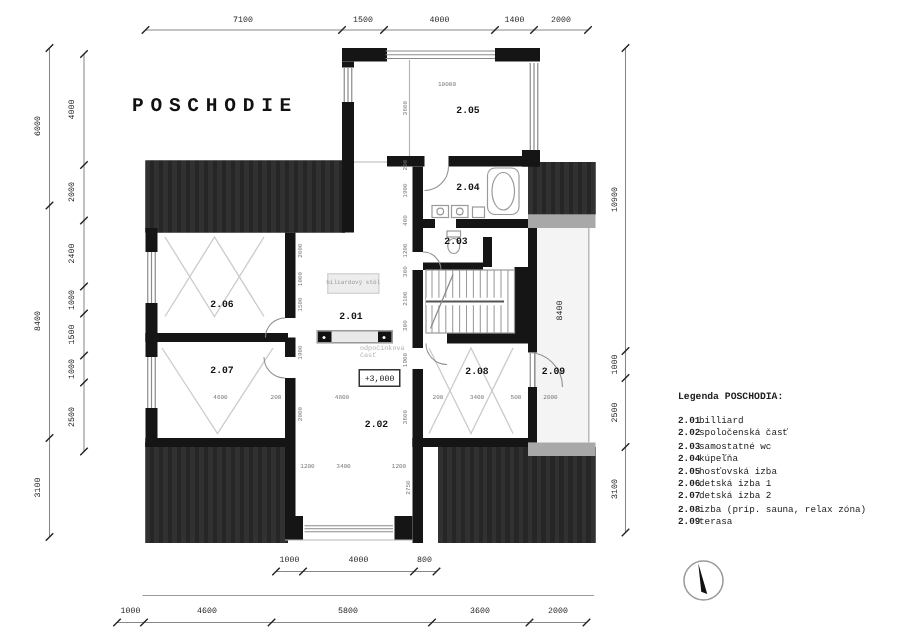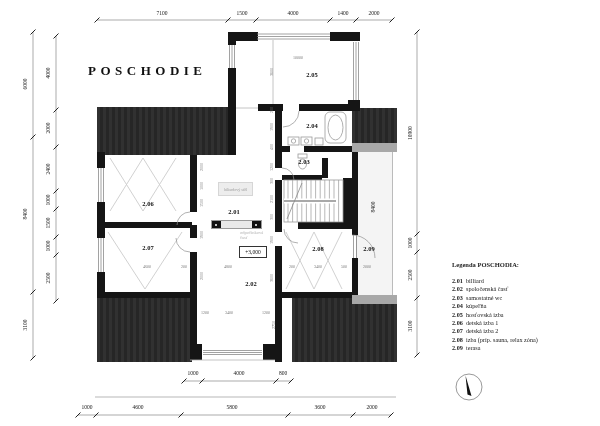--- a/index.html
+++ b/index.html
@@ -1,17 +1,17 @@
 <!DOCTYPE html>
 <html><head>
 <meta charset="utf-8">
 <style>
   html,body{margin:0;padding:0;background:#e8e8e8;font-family:"Liberation Sans",sans-serif;}
   #canvas{position:relative;width:600px;height:426px;background:#ffffff;overflow:hidden;
-          font-family:Liberation Serif, serif;color:#111;}
+          font-family:Liberation Mono, monospace;color:#111;}
   .wall{position:absolute;background:#151515;}
   .roof{position:absolute;background:#2a2a2a;
         background-image:repeating-linear-gradient(90deg,#313131 0 3px,#262626 3px 6px);}
   .band{position:absolute;background:#a8a8a8;}
   .terrace{position:absolute;background:#f4f4f4;border-left:1px solid #bbb;border-right:1px solid #bbb;}
   #title{position:absolute;left:88px;top:63px;font-size:13px;font-weight:bold;
          letter-spacing:4.5px;color:#111;white-space:nowrap;}
   .room-num{position:absolute;transform:translate(-50%,-50%);font-size:6.5px;font-weight:bold;
             color:#111;white-space:nowrap;}
   .dim{position:absolute;transform:translate(-50%,-50%);font-size:5.5px;color:#222;white-space:nowrap;}

